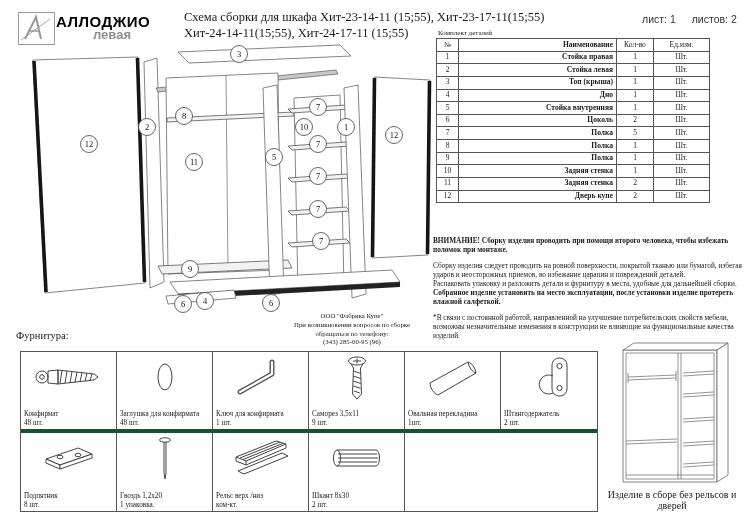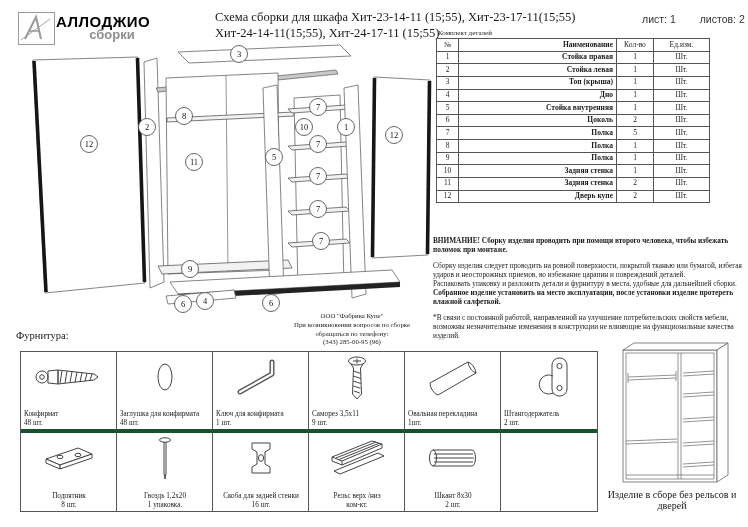--- a/index.html
+++ b/index.html
@@ -6,22 +6,22 @@
   .page{position:relative;width:748px;height:527px;background:#fff;
         font-family:"Liberation Serif",serif;color:#1a1a1a;overflow:hidden;margin:0 auto;}
   .abs{position:absolute;}
 
   
   .logo-box{left:18px;top:12px;width:35px;height:31px;border:1px solid #9a9a9a;}
   .brand-main{left:56px;top:13px;width:112px;font-family:"Liberation Sans",sans-serif;
               font-weight:bold;font-size:15px;letter-spacing:.5px;color:#000000;}
   .brand-sub{left:56px;top:27px;width:112px;text-align:center;
              font-family:"Liberation Sans",sans-serif;font-weight:bold;font-size:13px;color:#8f8f8f;}
-  .doc-title{left:184px;top:9px;width:400px;font-size:12.5px;line-height:1.28;margin-left:31px;}
-  .sheet-info{left:642px;top:13px;display:flex;gap:24px;
+  .doc-title{left:184px;top:9px;width:400px;font-size:12.5px;line-height:1.28;}
+  .sheet-info{left:642px;top:13px;display:flex;gap:16px;
               font-family:"Liberation Sans",sans-serif;font-size:10.5px;color:#333;}
 
   
   .parts-caption{left:438px;top:29px;font-size:7px;}
   .parts-table-wrap{left:436px;top:38px;}
   table.parts{border-collapse:collapse;font-size:7.5px;line-height:1.15;}
   table.parts th,table.parts td{border:1px solid #555;padding:1.5px 3px;font-weight:normal;}
   table.parts .c{text-align:center;}
   table.parts .n{text-align:right;font-weight:bold;}
 
@@ -32,21 +32,21 @@
 
   
   .contact{left:272px;top:312px;width:160px;text-align:center;font-size:6.8px;line-height:1.3;color:#222;}
 
   
   .hw-title{left:16px;top:330px;font-size:10.5px;}
   .hw-grid{left:20px;top:351px;display:grid;grid-template-columns:repeat(6,96px);
            grid-template-rows:81px 78px;border:1px solid #555;}
   .hw-cell{border-right:1px solid #555;border-bottom:4px solid #14532d;position:relative;}
   .hw-cell:nth-child(6n){border-right:none;}
-  .hw-cell:nth-child(n+7){border-bottom:none;text-align:center;}
+  .hw-cell:nth-child(n+7){border-bottom:none;}
   .hw-icon{height:50px;display:flex;align-items:center;justify-content:center;}
   .hw-label{position:absolute;left:3px;right:2px;bottom:2px;font-size:7.2px;line-height:1.18;}
 
   
   .assembled-caption{left:596px;top:489px;width:152px;text-align:center;font-size:10px;}
 
   
   .panel{fill:#fff;stroke:#666;stroke-width:.8;}
   .shelfp{fill:#f2f2f2;stroke:#444;stroke-width:.7;}
   .darkedge{stroke:#161616;stroke-width:3.6;stroke-linecap:butt;}
@@ -62,21 +62,21 @@
 <div class="page">
 
   <div class="abs logo-box">
     <svg width="33" height="29" viewBox="0 0 33 29">
       <line x1="2" y1="27" x2="31" y2="6" stroke="#a8a8a8" stroke-width="1"></line>
       <path d="M6 26 L17 4 L22 26" fill="none" stroke="#9a9a9a" stroke-width="2"></path>
       <line x1="9" y1="18" x2="20" y2="18" stroke="#9a9a9a" stroke-width="1.6"></line>
     </svg>
   </div>
   <div class="abs brand-main">АЛЛОДЖИО</div>
-  <div class="abs brand-sub">сборки</div>
+  <div class="abs brand-sub">левая</div>
   <div class="abs doc-title">
     <div>Схема сборки для шкафа Хит-23-14-11 (15;55), Хит-23-17-11(15;55)</div>
     <div>Хит-24-14-11(15;55), Хит-24-17-11 (15;55)</div>
   </div>
   <div class="abs sheet-info">
     <span>лист: 1</span>
     <span>листов: 2</span>
   </div>
 
   <svg class="abs" style="left:20px;top:42px;" width="412" height="296" viewBox="0 0 412 296">
@@ -383,32 +383,20 @@
           <ellipse class="hwi" cx="35" cy="5" rx="5.5" ry="2.2"></ellipse>
           <path class="hwi" d="M34 7 L34 38 L35 44 L36 38 L36 7"></path>
         </svg>
       </div>
       <div class="hw-label">
           <div>Гвоздь 1,2х20</div>
           <div>1 упаковка.</div>
         </div>
     </div>
 
-    <div class="hw-cell">
-      <div class="hw-icon">
-        <svg width="80" height="46" viewBox="0 0 70 46">
-          <path class="hwi" d="M26 8 L44 8 L44 14 L39 17 L39 29 L44 32 L44 38 L26 38 L26 32 L31 29 L31 17 L26 14 Z"></path>
-          <ellipse class="hwi" cx="35" cy="23" rx="2.6" ry="3.4"></ellipse>
-        </svg>
-      </div>
-      <div class="hw-label">
-          <div>Скоба для задней стенки</div>
-          <div>16 шт.</div>
-        </div>
-    </div>
 
 
     <div class="hw-cell">
       <div class="hw-icon">
         <svg width="80" height="46" viewBox="0 0 70 46">
           <polygon class="hwi-fill" points="10,22 50,6 60,9 20,26"></polygon>
           <path class="hwi" d="M14 23 L54 7 M17 24.5 L57 8.3 M10 22 L10 26 L20 30 L20 26 M60 9 L60 13 L20 30"></path>
           <polygon class="hwi-fill" points="12,36 56,18 62,21 18,39"></polygon>
         </svg>
       </div>

